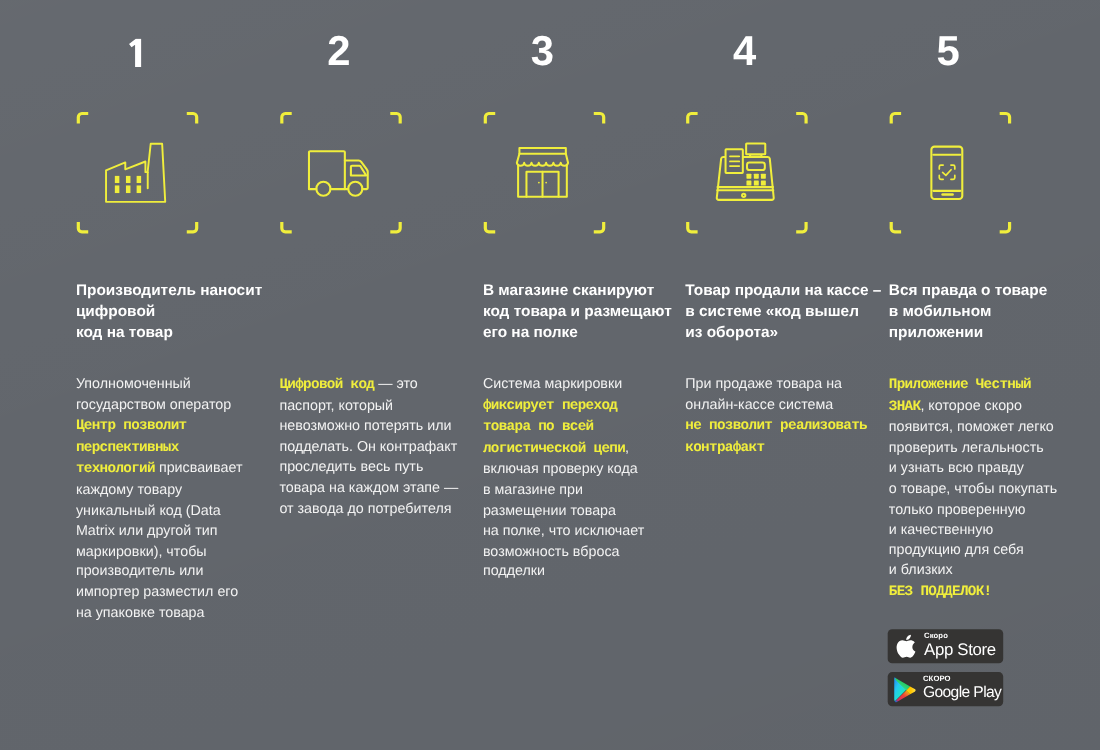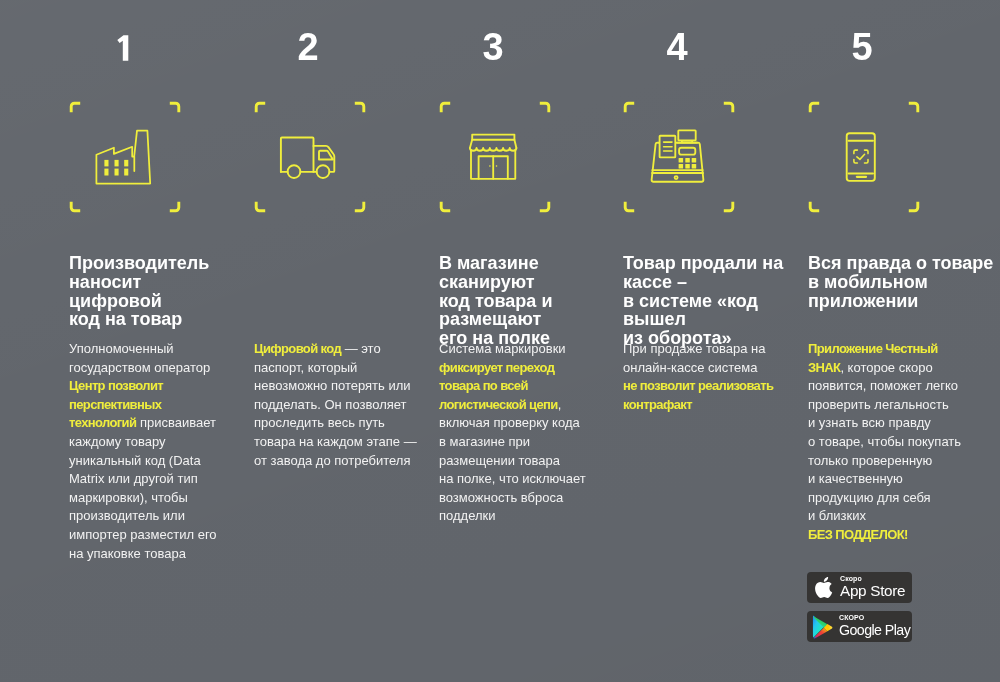--- a/index.html
+++ b/index.html
@@ -7,25 +7,25 @@
        font-family:"Liberation Sans",sans-serif;overflow:hidden;
        -webkit-font-smoothing:antialiased;}
   .page{position:relative;width:1000px;height:682px;background:#62666c;
         background-image:linear-gradient(160deg,rgba(255,255,255,.022) 0%,rgba(255,255,255,0) 42%,rgba(0,0,0,.018) 100%);}
   .col{position:absolute;top:0;height:682px;width:180px;}
   .num{position:absolute;top:28px;left:34px;width:40px;text-align:center;
        font-size:38px;font-weight:700;color:#fff;line-height:1;letter-spacing:0;}
   .frame{position:absolute;left:0px;top:101px;width:112px;height:112px;}
   .icon{position:absolute;left:0px;top:102px;width:110px;height:110px;}
   .frame svg,.icon svg{display:block;}
-  .head{position:absolute;left:0;top:254px;font-size:18px;font-weight:700;
+  .head{position:absolute;left:0;top:254px;font-size:14px;font-weight:700;
         color:#ffffff;line-height:18.8px;width:190px;white-space:pre-line;}
   .bodytext{position:absolute;left:0;top:340px;font-size:13px;font-weight:400;
         color:#f2f2f2;line-height:18.6px;width:185px;white-space:pre-line;}
-  .hl{color:#f0ee3c;font-weight:700;letter-spacing:-0.62px;}
+  .hl{color:#f0ee3c;font-weight:700;letter-spacing:-0.62px;font-family:Liberation Mono, monospace;}
   .num1 svg{display:block;margin:7px auto 0;}
   .stores{position:absolute;left:807px;top:572px;}
   .badge{position:relative;width:105px;height:30.5px;background:#353433;border-radius:4px;
          margin-bottom:8.5px;display:flex;align-items:center;box-sizing:border-box;
          padding-left:7px;text-decoration:none;}
   .badge-icon{display:block;line-height:0;margin-right:7px;}
   .badge-icon svg{display:block;}
   .badge-txt{display:block;color:#fff;line-height:1;margin-top:-1px;}
   .badge-small{display:block;font-size:7px;letter-spacing:.1px;color:#fff;
                margin-bottom:1.5px;white-space:nowrap;font-weight:700;}
@@ -107,21 +107,21 @@
             <path d="M21.4 43.9 H37.6"></path>
           <path d="M40.0 31.5 V23.7 A1 1 0 0 1 41.0 22.7 H47.6 A1.4 1.4 0 0 1 48.8 23.3 L53.9 31.5 Z"></path>
           <circle cx="15.0" cy="43.6" r="6.4"></circle>
             <circle cx="44.0" cy="43.6" r="6.4"></circle>
         </g>
       </svg>
     </div>
     <div class="bodytext"><span class="hl">Цифровой код</span><span class=""> — это
 паспорт, который
 невозможно потерять или
-подделать. Он позволяет
+подделать. Он контрафакт
 проследить весь путь
 товара на каждом этапе —
 от завода до потребителя</span></div>
   </div>
 
   <div class="col" style="left:439px">
     <div class="num">3</div>
     <div class="frame">
       <svg width="112" height="112" viewBox="0 0 112 112" fill="none">
         <g stroke="#f0ee3c" stroke-width="2.9" stroke-linecap="butt" fill="none">

